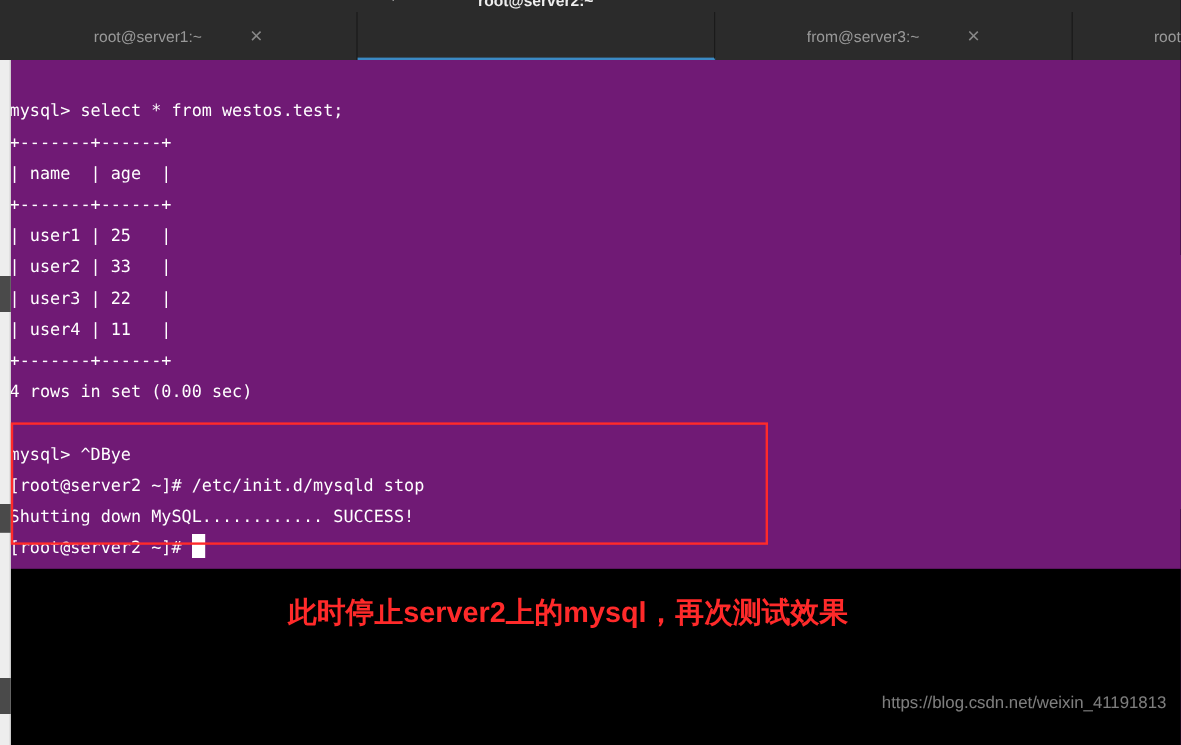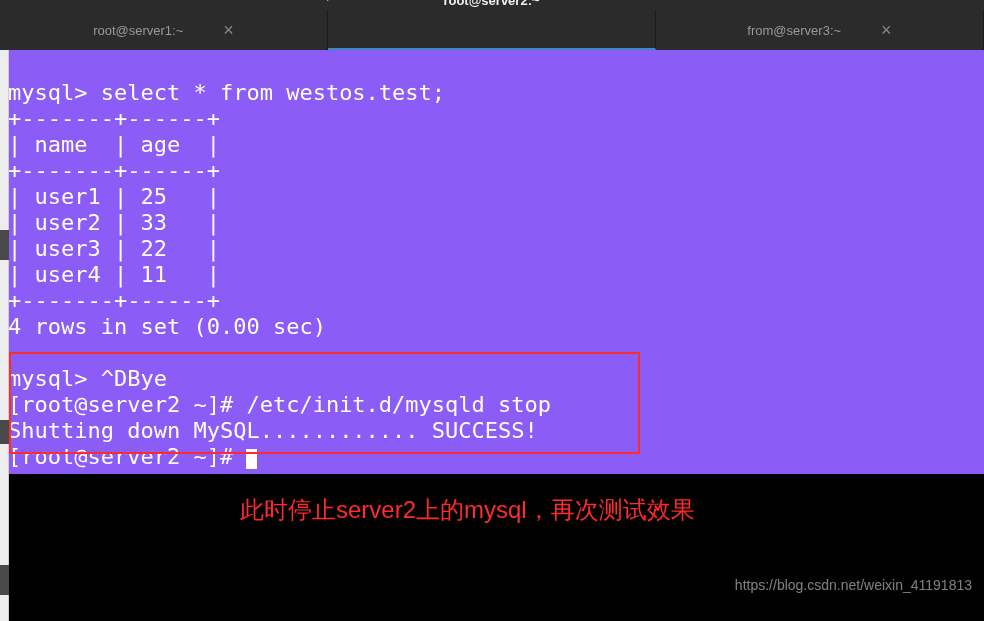--- a/index.html
+++ b/index.html
@@ -56,23 +56,23 @@
     }
     .tab-last {
       width: 90px;
       flex: 0 0 90px;
       justify-content: flex-end;
       padding-right: 0;
       gap: 0;
       border-right: none;
     }
     .terminal {
-      background: #8b5cf6;
+      background: #701a75;
       color: #fff;
-      font-size: 22px;
+      font-size: 14px;
       line-height: 26px;
       padding: 4px 8px;
       font-family: "DejaVu Sans Mono", "Courier New", monospace;
       letter-spacing: 0;
       white-space: pre;
       position: relative;
     }
     .left-artifact {
       position: absolute;
       left: 0;
@@ -100,21 +100,21 @@
       height: 102px;
       pointer-events: none;
     }
     .annotation {
       position: absolute;
       left: 240px;
       top: 494px;
       color: #ff2a2a;
       font-family: "Microsoft YaHei", "SimSun", sans-serif;
       font-size: 24px;
-      font-weight: 400;
+      font-weight: 700;
     }
     .watermark {
       position: absolute;
       right: 12px;
       bottom: 28px;
       color: rgba(230,230,230,0.55);
       font-family: sans-serif;
       font-size: 14px;
     }
     .cursor-block {
@@ -144,20 +144,23 @@
     <span class="tab-close">×</span>
   </div>
   <div class="tab active">
     <span>root@server2:~</span>
     <span class="tab-close">×</span>
   </div>
   <div class="tab">
     <span>from@server3:~</span>
     <span class="tab-close">×</span>
   </div>
+  <div class="tab tab-last">
+    <span>root</span>
+  </div>
 </div>
 
 <div class="terminal">
 <span>mysql&gt; select * from westos.test;</span>
 <span>+-------+------+</span>
 <span>| name  | age  |</span>
 <span>+-------+------+</span>
 <span>| user1 | 25   |</span>
 <span>| user2 | 33   |</span>
 <span>| user3 | 22   |</span>

